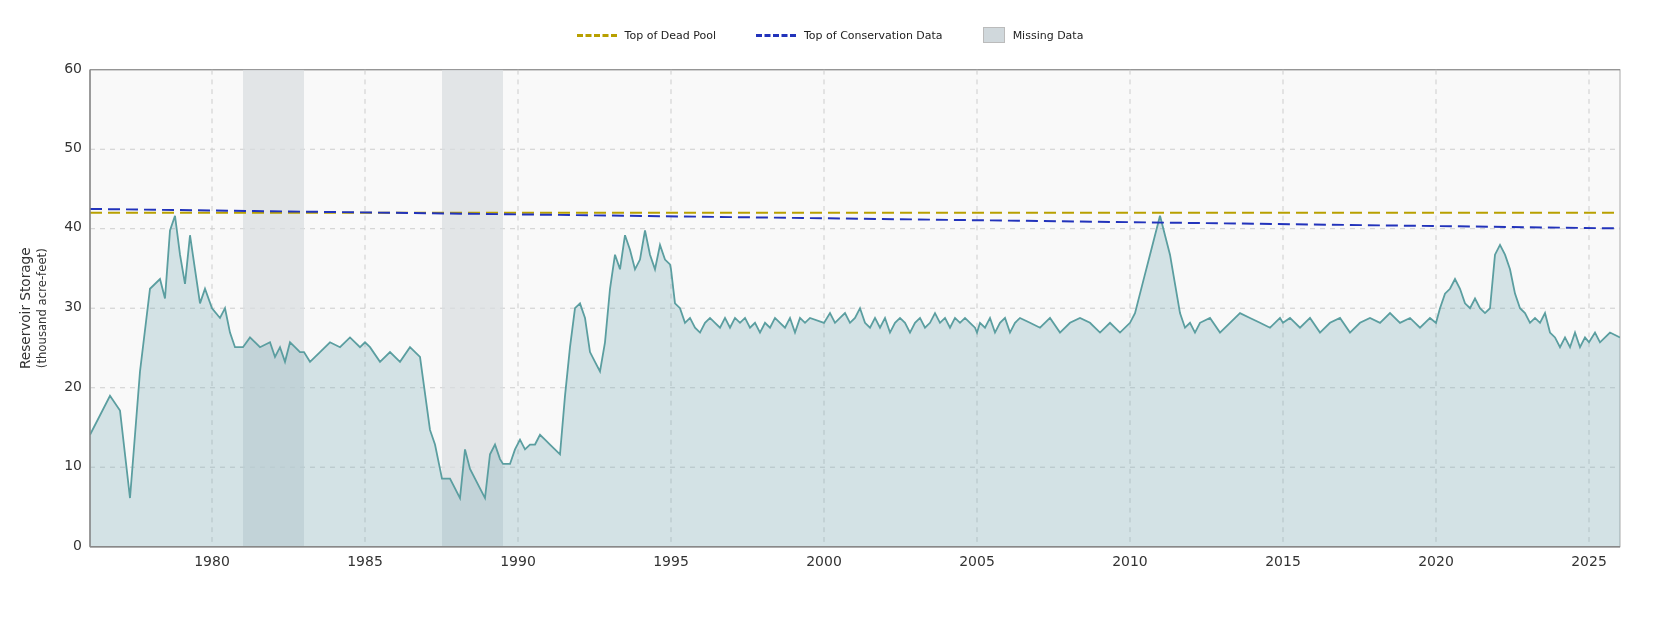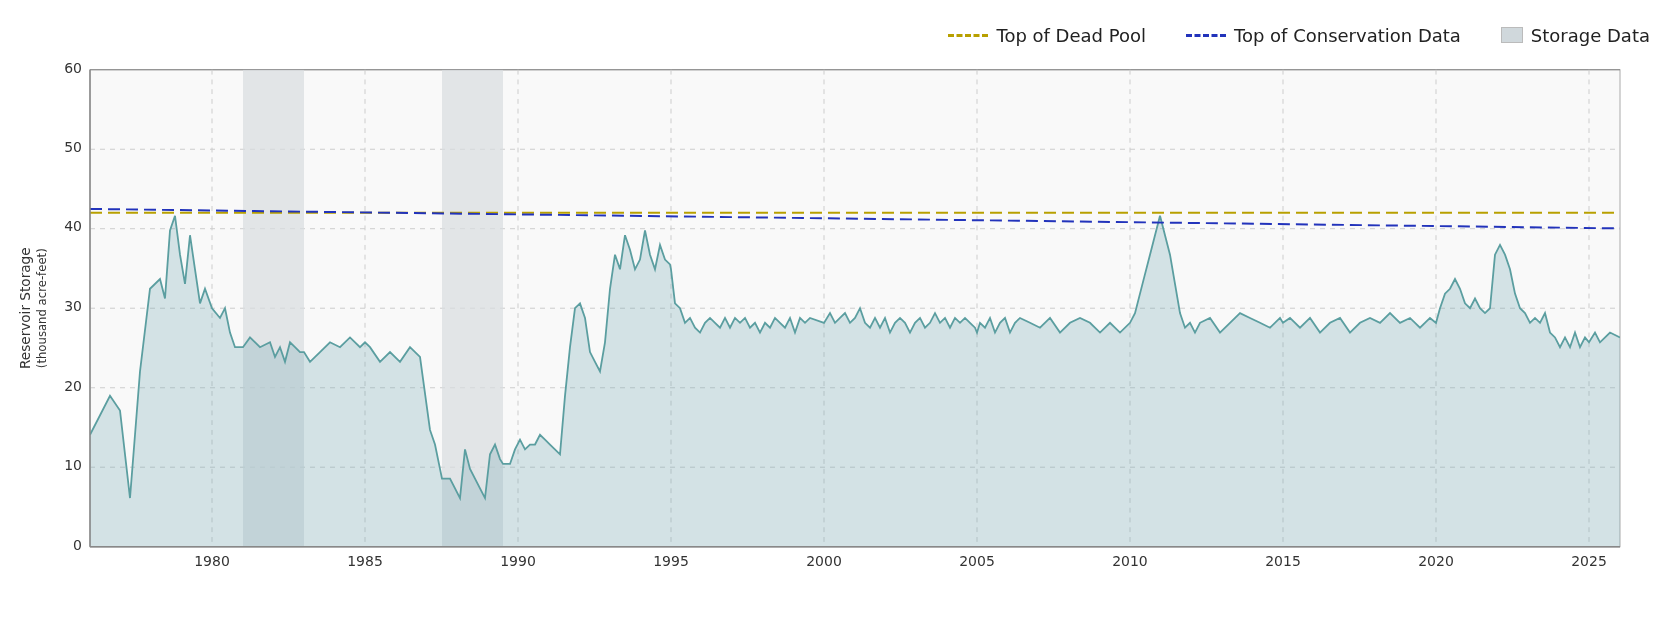--- a/index.html
+++ b/index.html
@@ -13,24 +13,24 @@
     .chart-container {
       width: 1680px;
       height: 630px;
       position: relative;
       background: #fff;
       padding: 10px 30px 20px 10px;
     }
     .legend {
       display: flex;
       align-items: center;
-      justify-content: flex-end;
+      justify-content: center;
       gap: 40px;
       height: 50px;
-      font-size: 18px;
+      font-size: 11px;
       color: #222;
     }
     .legend-item {
       display: flex;
       align-items: center;
       gap: 8px;
     }
     .legend-line {
       width: 40px;
       height: 3px;
@@ -68,21 +68,21 @@
     <div class="legend-item">
       <span class="legend-line dead-pool"></span>
       <span>Top of Dead Pool</span>
     </div>
     <div class="legend-item">
       <span class="legend-line conservation"></span>
       <span>Top of Conservation Data</span>
     </div>
     <div class="legend-item">
       <span class="legend-box"></span>
-      <span>Storage Data</span>
+      <span>Missing Data</span>
     </div>
   </div>
 
   <div class="chart-area">
     <svg class="main-chart" viewBox="0 0 1640 565" preserveAspectRatio="none">
 
       <defs>
         <clipPath id="plot-clip">
           <rect x="80" y="10" width="1530" height="490"></rect>
         </clipPath>

